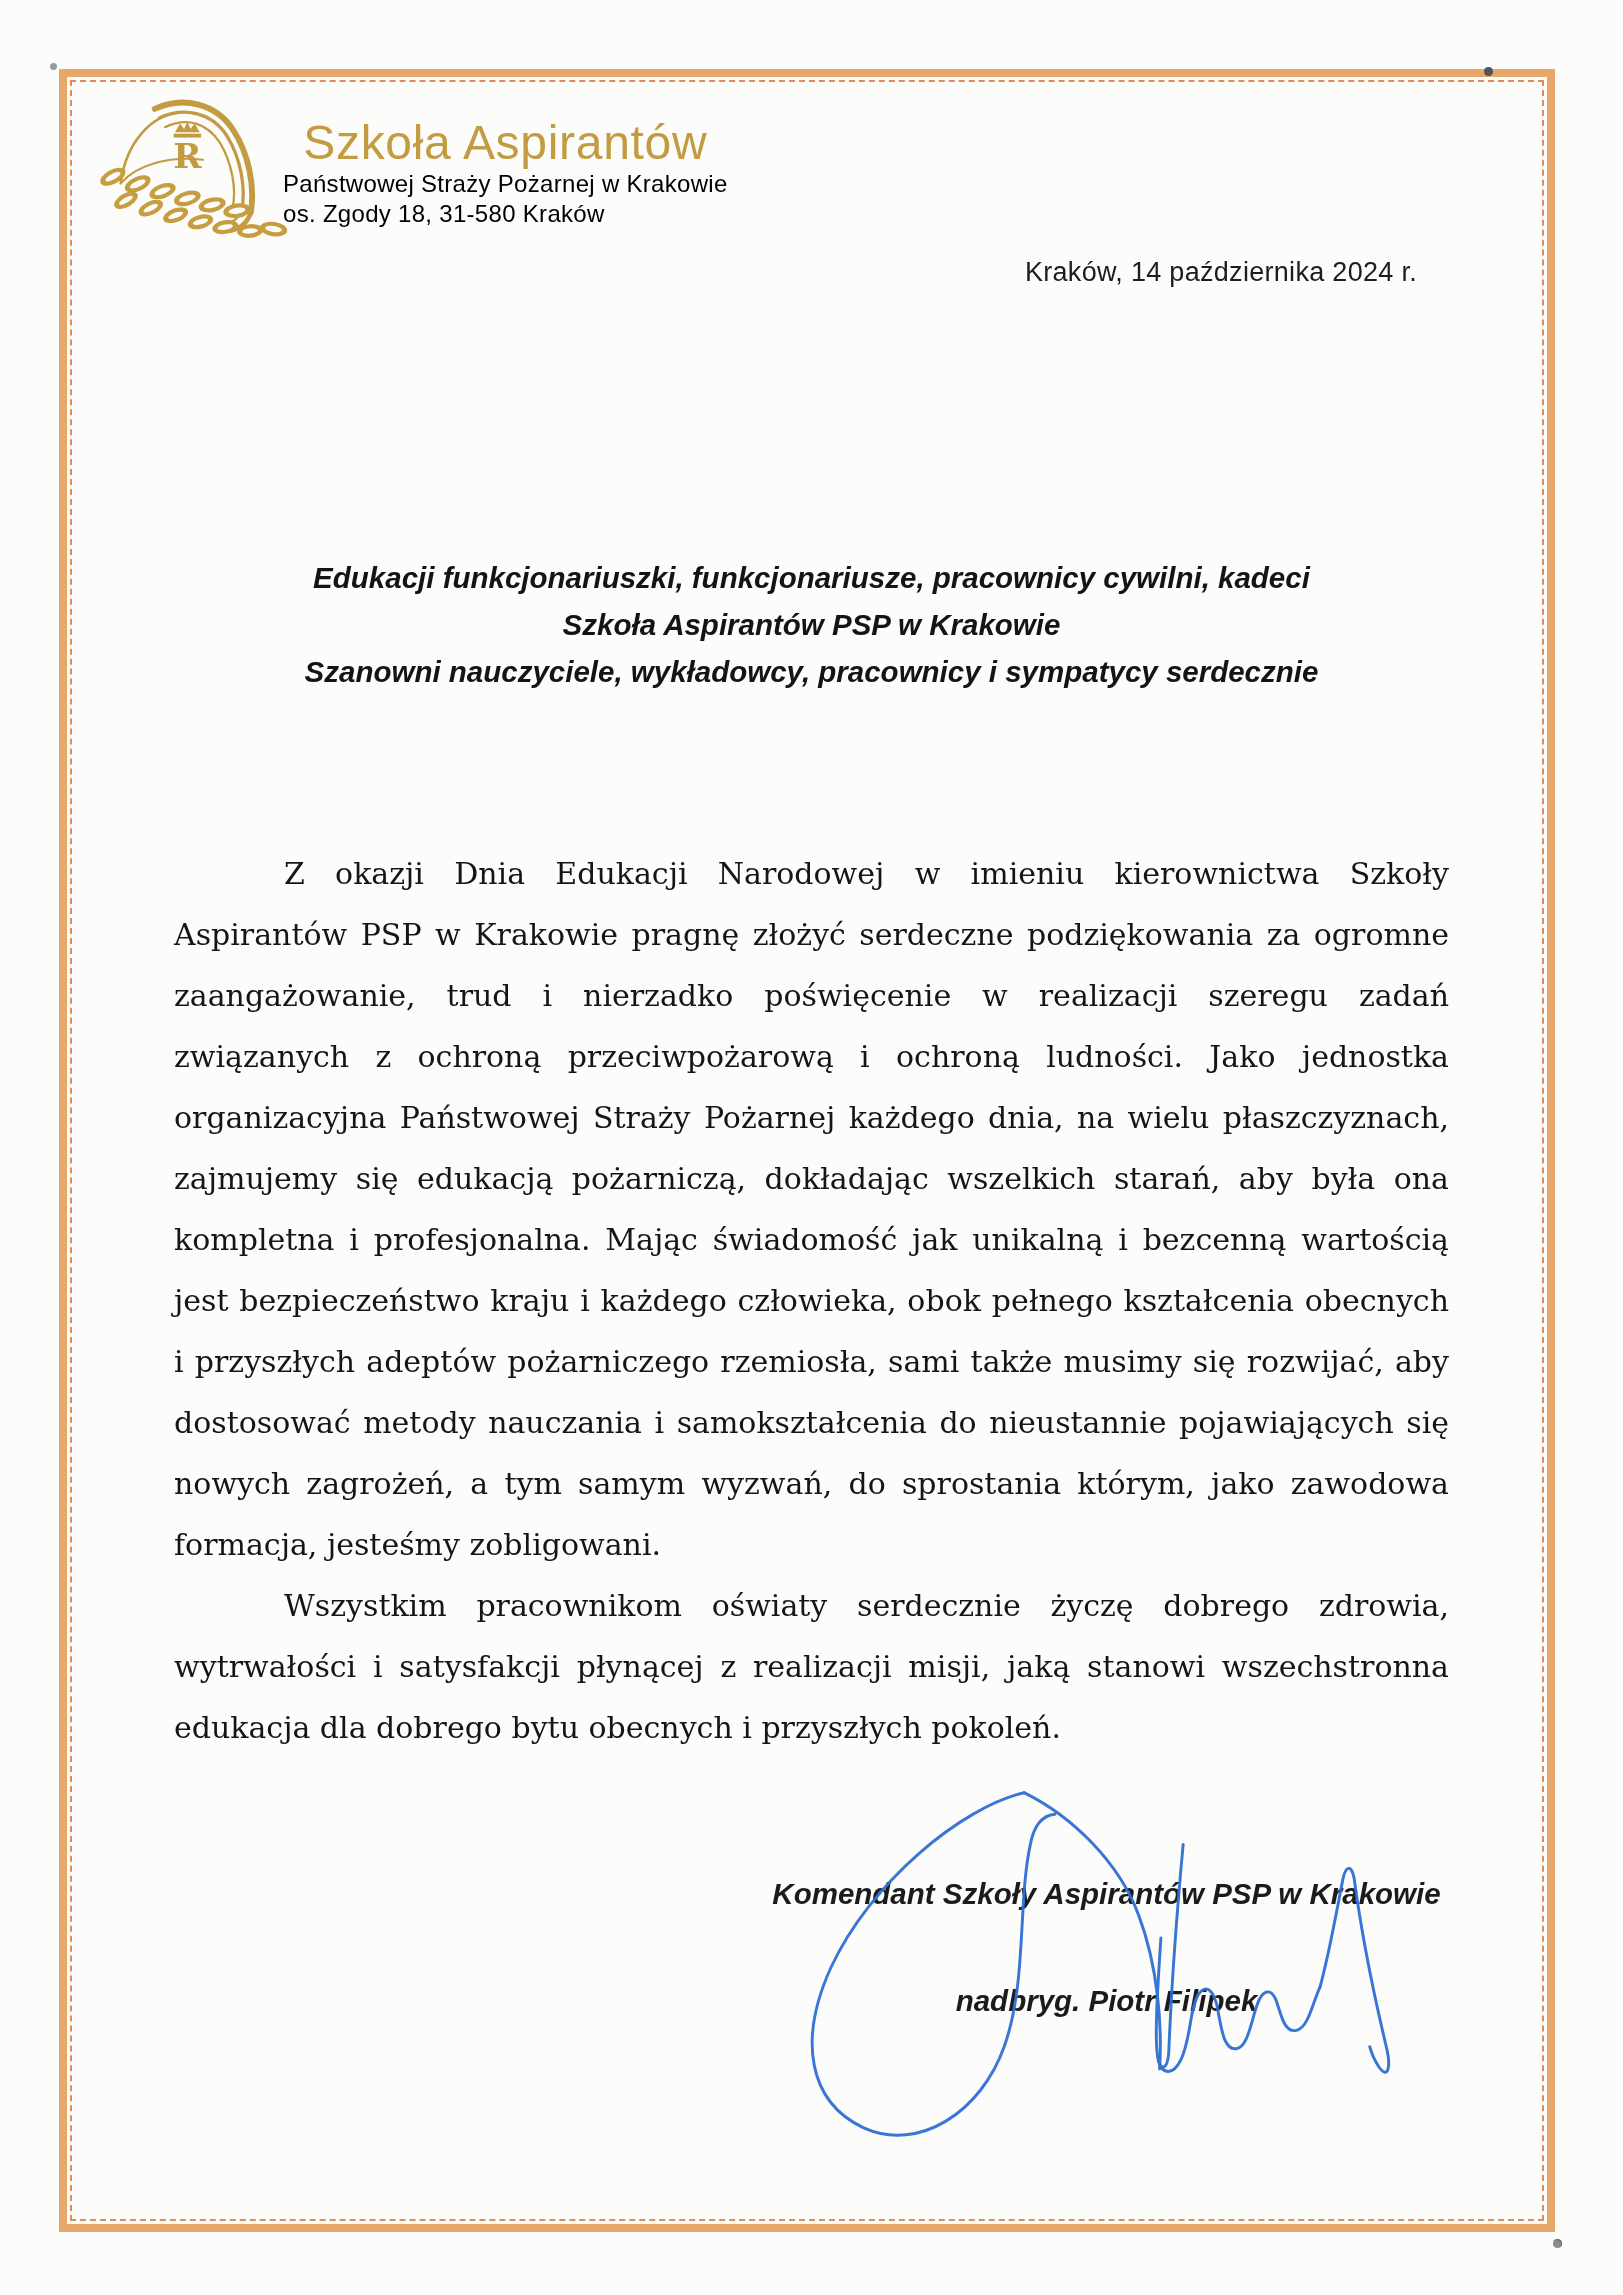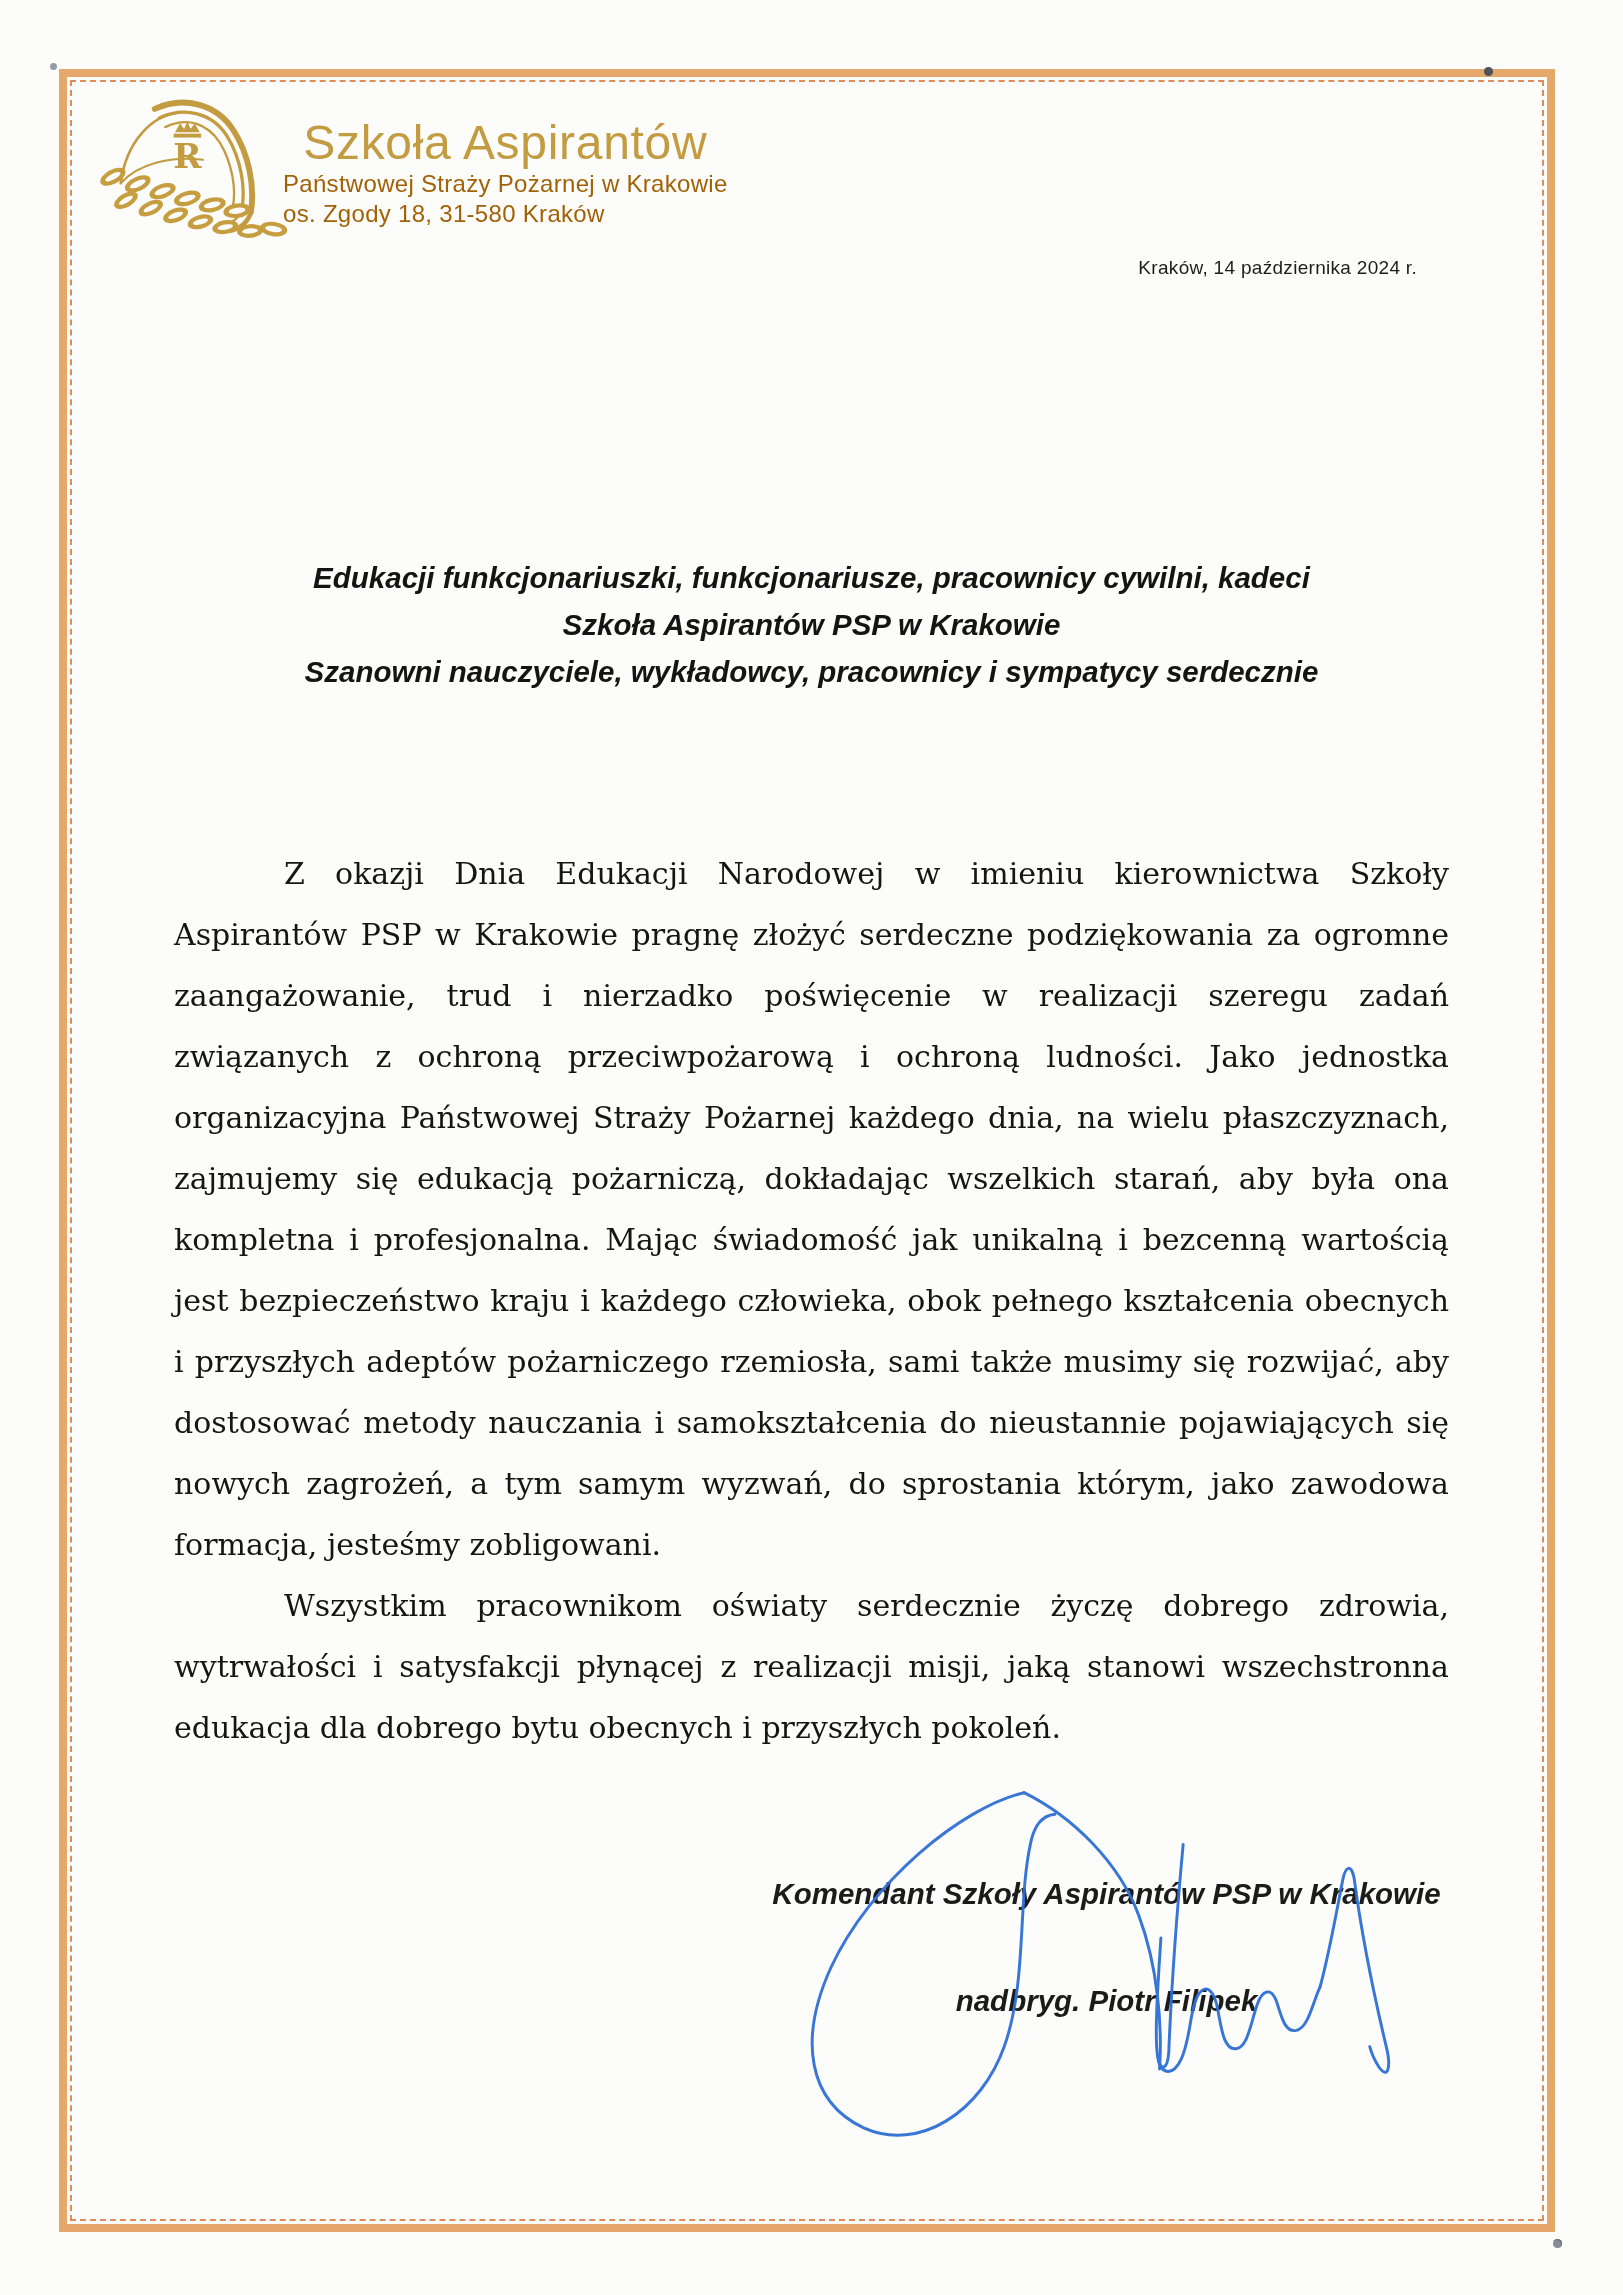--- a/index.html
+++ b/index.html
@@ -20,23 +20,23 @@
   }
   
   .dot{position:absolute;border-radius:50%;z-index:5;}
   .dot-tl{left:50px;top:63px;width:7.2px;height:7.2px;background:#959ba3;}
   .dot-tr{left:1484px;top:67px;width:8.5px;height:8.5px;background:#4e545a;}
   .dot-br{left:1553px;top:2239px;width:8.5px;height:8.5px;background:#878d93;box-shadow:inset -1.3px 1.3px 0 #6f757b;}
   
   .logo{position:absolute;left:92px;top:98px;width:209px;height:151px;z-index:2;}
   .lh-text{position:absolute;left:283px;top:117px;z-index:2;}
   .lh-title{font-size:48px;line-height:52px;color:#c39b41;letter-spacing:0.7px;text-align:center;}
-  .lh-sub{font-size:24px;line-height:29.5px;color:#a16207;letter-spacing:0.3px;}
+  .lh-sub{font-size:24px;line-height:29.5px;color:#000000;letter-spacing:0.3px;}
   .date-line{
-    position:absolute;top:257px;right:206px;font-size:19px;color:#1d1d1d;z-index:2;
+    position:absolute;top:257px;right:206px;font-size:27px;color:#1d1d1d;z-index:2;
     letter-spacing:0.3px;
   }
   
   .salutation{
     position:absolute;left:174px;top:554px;width:1275px;z-index:2;
     text-align:center;font-style:italic;font-weight:bold;
     font-size:29.5px;line-height:47px;color:#141414;
   }
   
   .letter-body{

